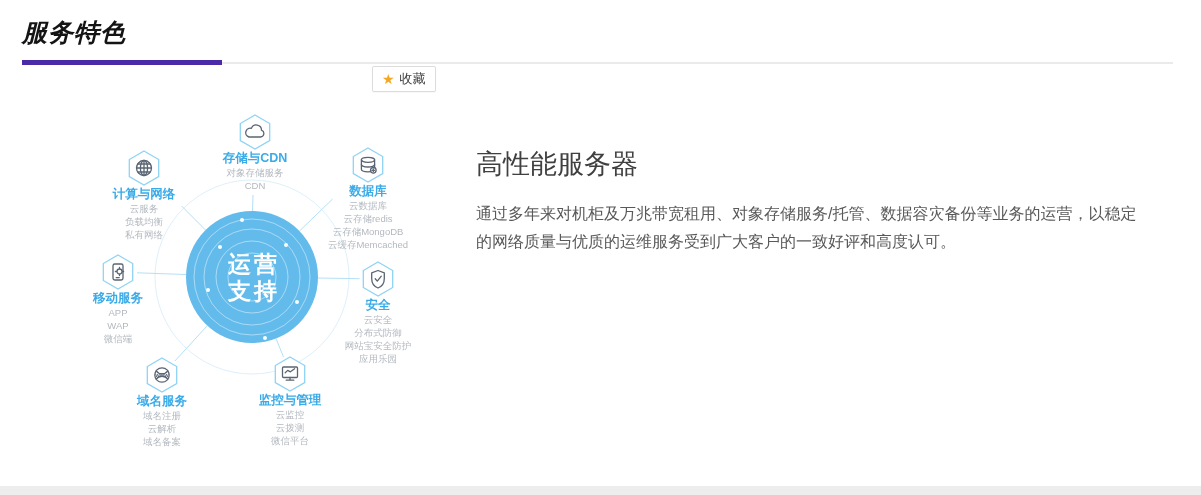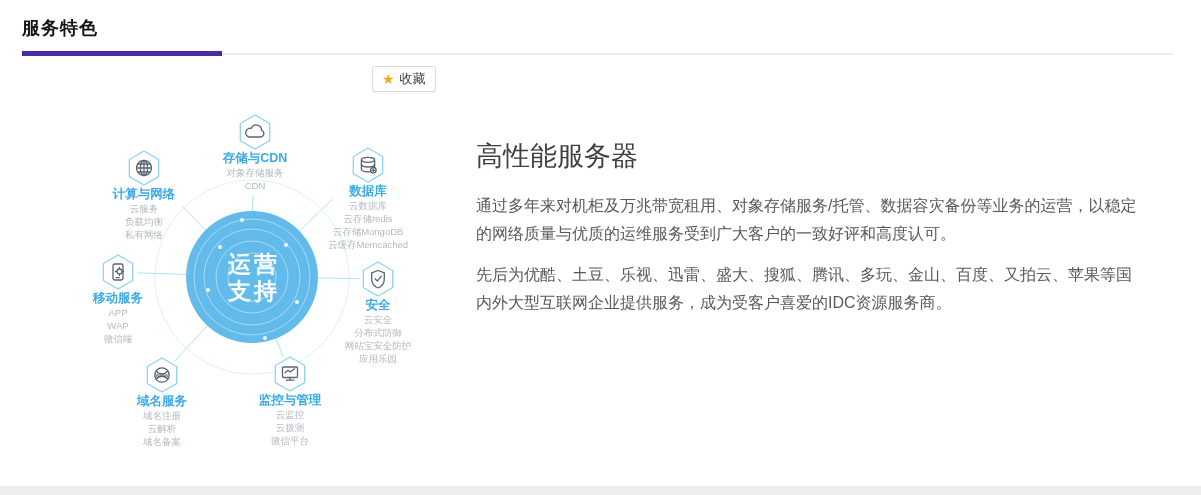--- a/index.html
+++ b/index.html
@@ -4,21 +4,21 @@
 <style>
   :root{ --accent:#4b2aa8; }
   *{box-sizing:border-box;}
   html,body{margin:0;padding:0;}
   body{
     width:1201px;height:495px;position:relative;overflow:hidden;
     background:#ffffff;
     font-family:"Liberation Sans","DejaVu Sans",sans-serif;
   }
   .header{padding:16px 22px 0 22px;}
-  .page-title{font-size:18px;font-weight:bold;color:#141414;letter-spacing:1px;}
+  .page-title{font-size:25px;font-weight:bold;color:#141414;letter-spacing:1px;font-style:italic;}
   .rule{display:flex;align-items:center;margin-top:11px;}
   .rule-accent{width:200px;height:5px;background:var(--accent);}
   .rule-line{flex:1;height:2px;background:#eaeaea;margin-right:6px;}
 
   .fav{
     position:absolute;left:372px;top:66px;
     display:inline-flex;align-items:center;gap:5px;
     padding:3px 9px;border:1px solid #dcdcdc;border-radius:2px;
     background:#ffffff;font-size:13px;color:#404040;cursor:pointer;
     box-shadow:0 1px 1px rgba(0,0,0,0.03);
@@ -32,21 +32,21 @@
   .cline{stroke:#b5e0f7;stroke-width:1;}
   .outerring{fill:none;stroke:#ddf0fc;stroke-width:1;}
   .icon{stroke:#5a6472;stroke-width:1.3;fill:none;stroke-linecap:round;stroke-linejoin:round;}
   .icon-fillwhite{fill:#ffffff;}
   .ring{fill:none;stroke:rgba(255,255,255,0.45);stroke-width:1;}
   .dot{fill:#ffffff;opacity:0.95;}
   .ctext{fill:#ffffff;font-size:23px;font-weight:bold;text-anchor:middle;letter-spacing:3px;}
   .wwwtext{fill:#5a6472;font-size:5.5px;text-anchor:middle;font-weight:bold;}
 
   .content{position:absolute;left:476px;top:138px;width:665px;}
-  .content h2{margin:0 0 18px 0;font-size:27px;font-weight:400;color:#404040;}
+  .content h2{margin:8px 0 18px 0;font-size:27px;font-weight:400;color:#404040;}
   .content p{margin:0 0 14px 0;font-size:16px;color:#595959;line-height:1.72;}
 
   .bottom-strip{position:absolute;left:0;bottom:0;width:100%;height:9px;background:#ededed;}
 </style>
 </head>
 <body>
 
 <div class="header">
   <div class="page-title">服务特色</div>
   <div class="rule">
@@ -179,16 +179,15 @@
     <text class="nlabel" x="62" y="204">移动服务</text>
     <text class="nitem" x="62" y="218">APP</text>
     <text class="nitem" x="62" y="231">WAP</text>
     <text class="nitem" x="62" y="244">微信端</text>
   </g>
 </svg>
 
 <div class="content">
   <h2>高性能服务器</h2>
   <p>通过多年来对机柜及万兆带宽租用、对象存储服务/托管、数据容灾备份等业务的运营，以稳定的网络质量与优质的运维服务受到广大客户的一致好评和高度认可。</p>
-  <p>先后为优酷、土豆、乐视、迅雷、盛大、搜狐、腾讯、多玩、金山、百度、又拍云、苹果等国内外大型互联网企业提供服务，成为受客户喜爱的IDC资源服务商。</p>
 </div>
 
 <div class="bottom-strip"></div>
 
 </body></html>

